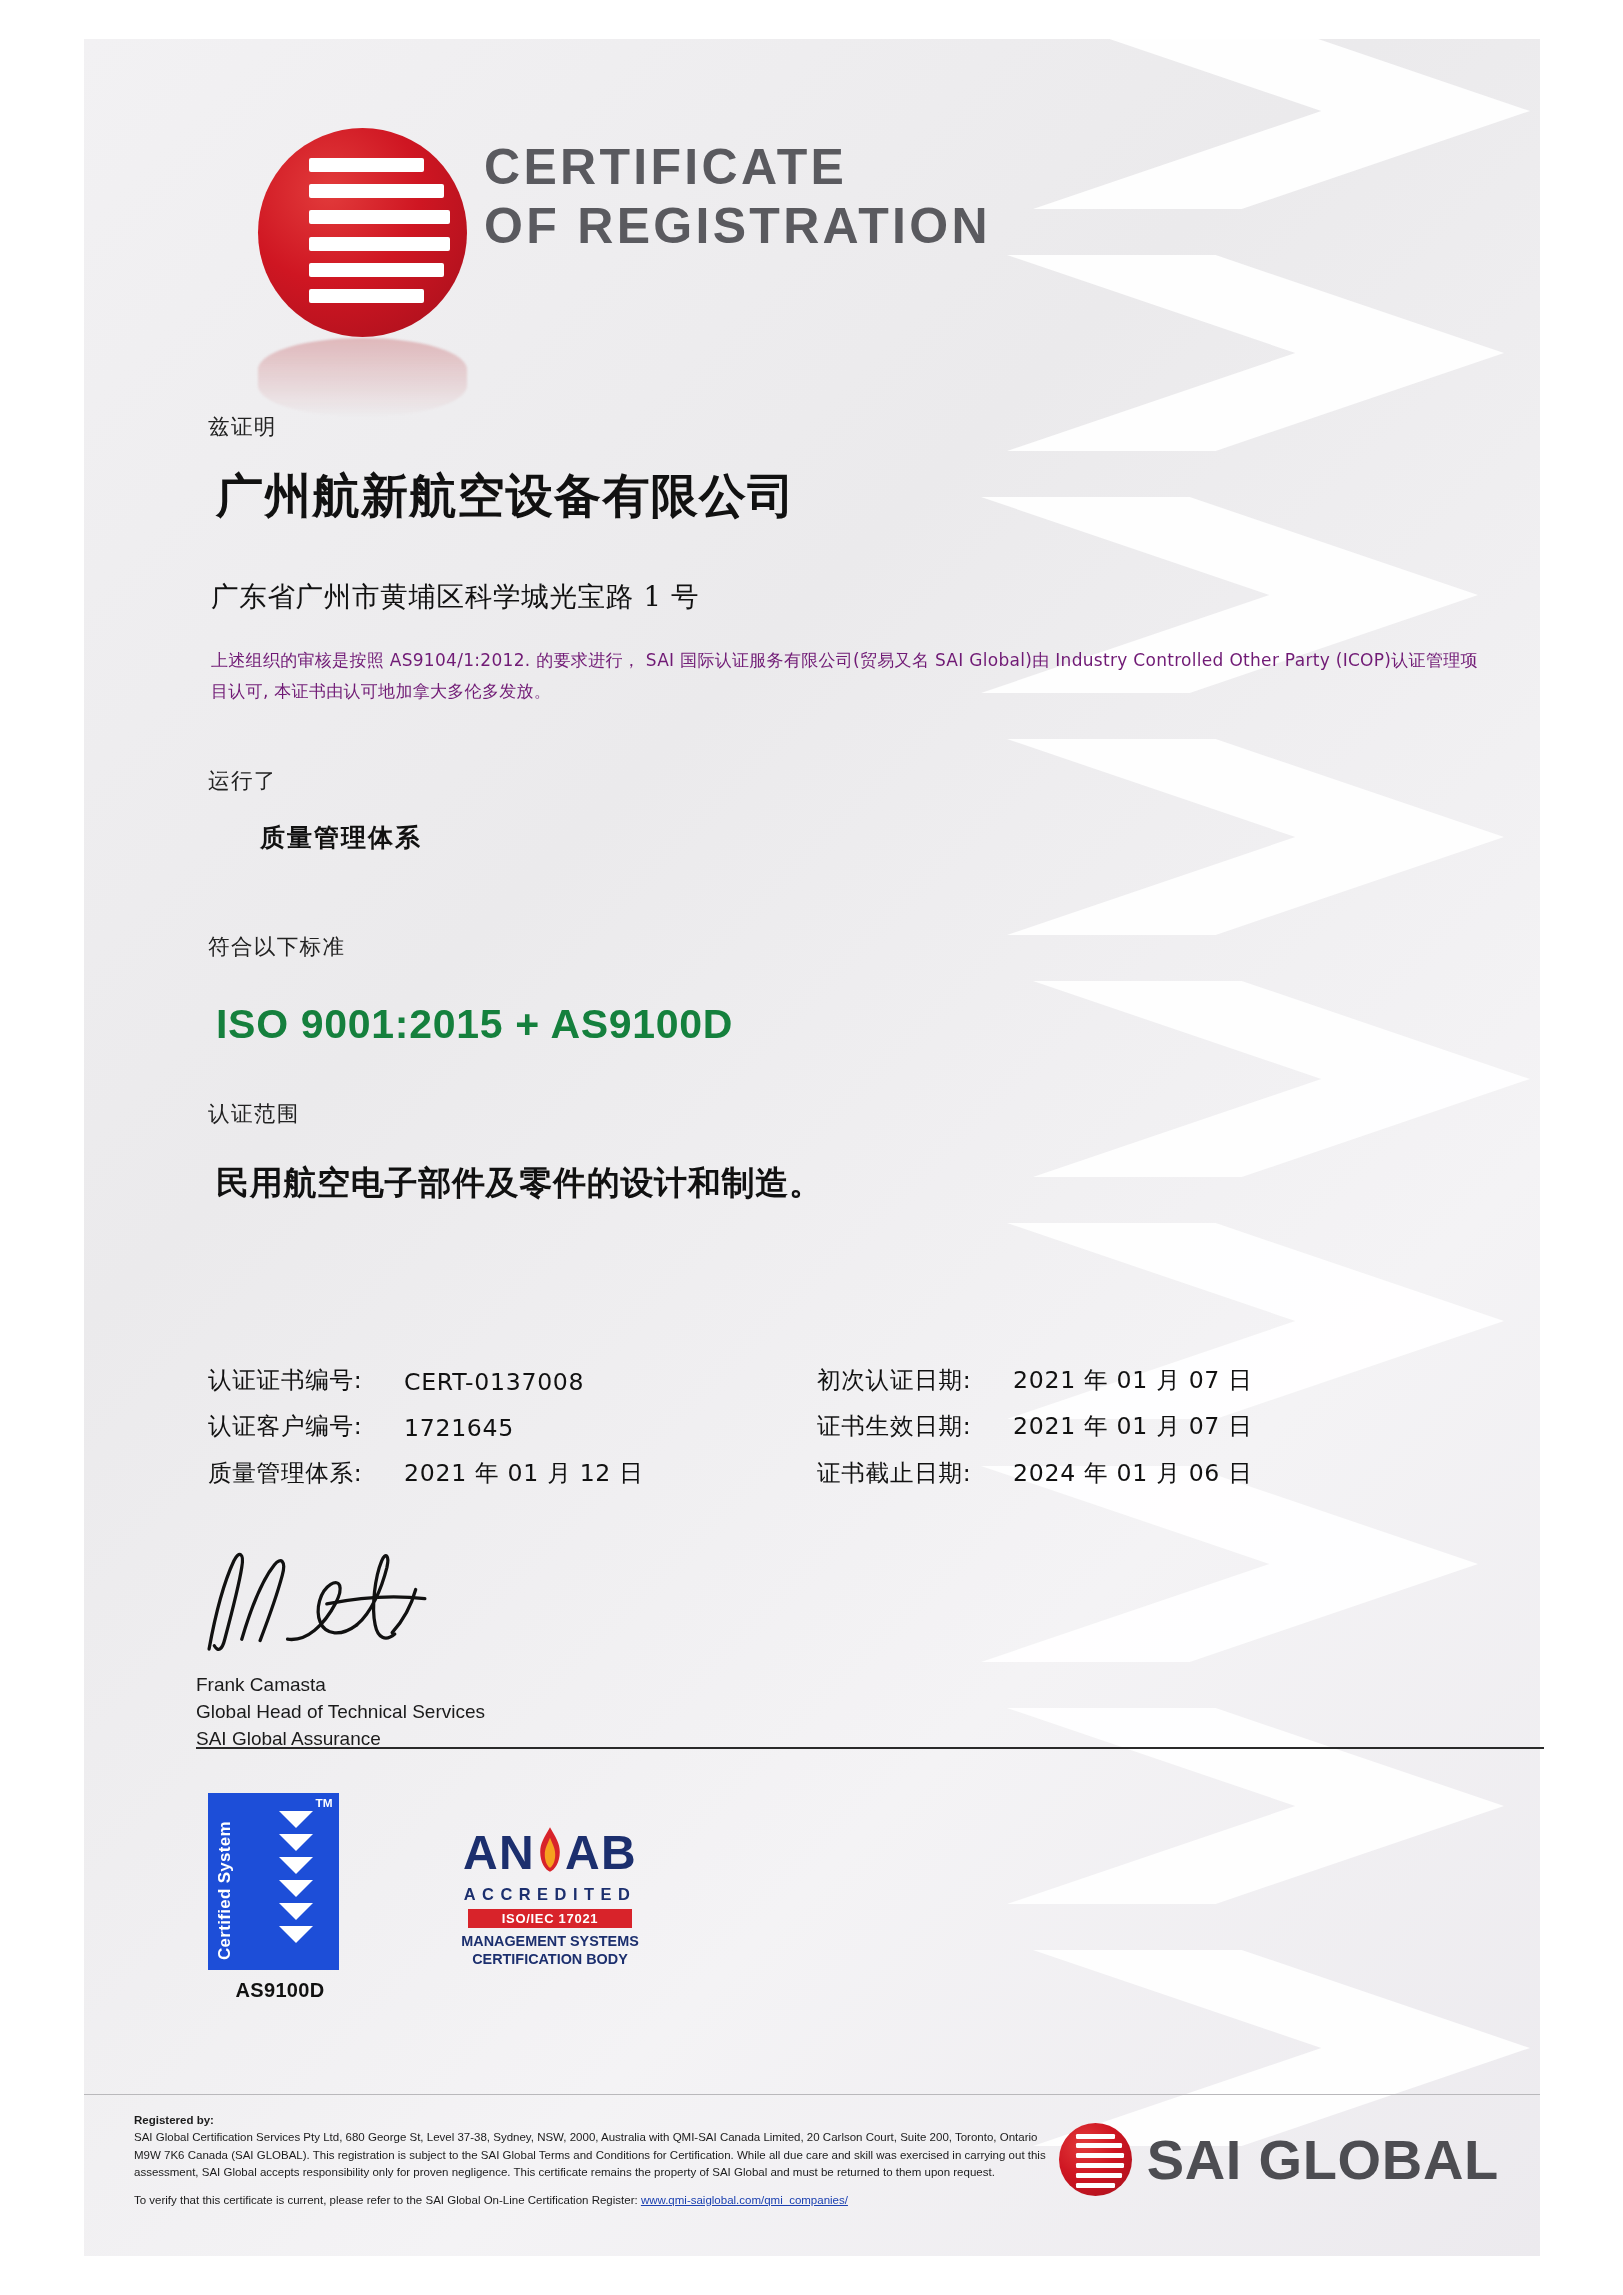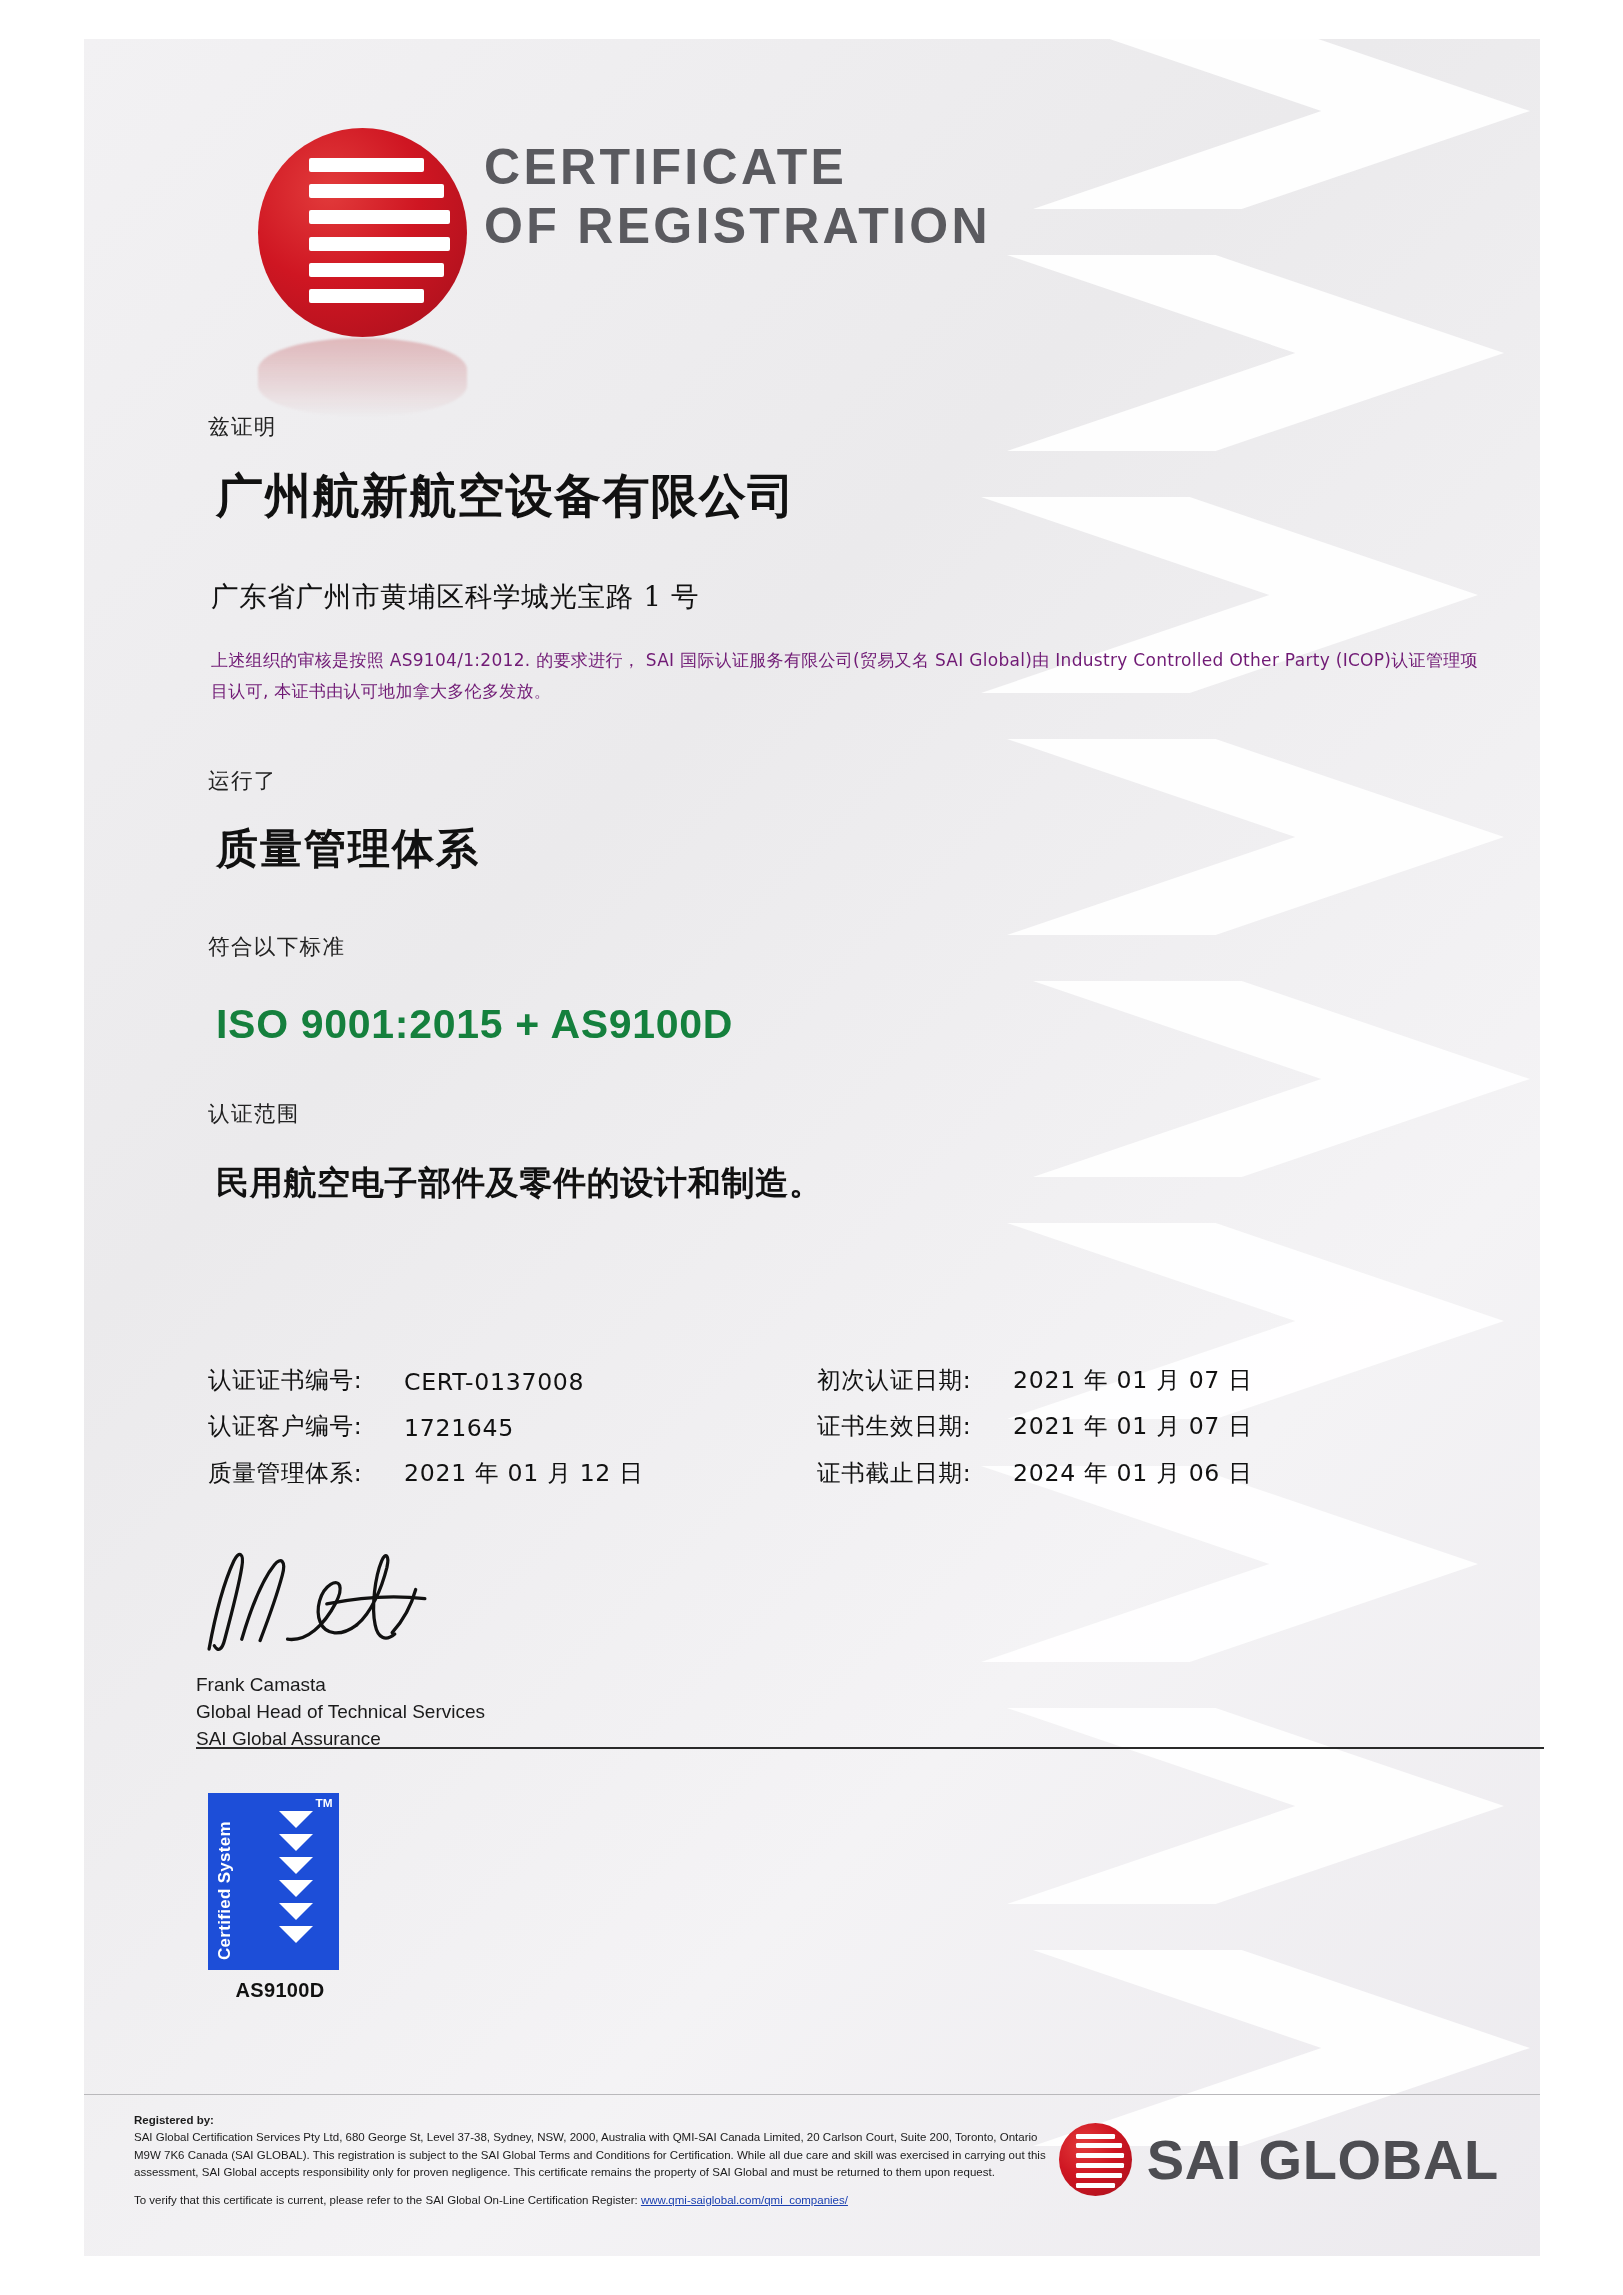--- a/index.html
+++ b/index.html
@@ -143,22 +143,23 @@
     color: #701a75;
     font-family: "DejaVu Sans", sans-serif;
     font-size: 17px;
     line-height: 1.85;
     letter-spacing: 0.3px;
   }
   .mid-head {
     color: #111;
     font-family: "DejaVu Sans", sans-serif;
     font-weight: bold;
-    font-size: 42px;
+    font-size: 25px;
     letter-spacing: 2px;
+    margin-left: 44px;
   }
   .std {
     color: #15803d;
     font-family: "Liberation Sans", sans-serif;
     font-weight: bold;
     font-size: 41px;
     letter-spacing: 0.7px;
   }
   .scope {
     color: #111;
@@ -497,20 +498,34 @@
             <div></div>
             <div></div>
             <div></div>
             <div></div>
             <div></div>
         </div>
       </div>
       <div class="as-label">AS9100D</div>
     </div>
 
+    <div class="mark-anab">
+      <div class="anab-word">
+        <span>AN</span><span class="anab-flame"><svg width="30" height="47" viewBox="0 0 46 72">
+              <path d="M23 2 C14 18 8 26 8 40 C8 56 16 68 23 70 C30 68 38 56 38 40 C38 26 32 18 23 2 Z" fill="#d8232a"></path>
+              <path d="M23 18 C18 30 15 35 15 44 C15 54 19 62 23 64 C27 62 31 54 31 44 C31 35 28 30 23 18 Z" fill="#f6a11f"></path>
+            </svg></span><span>AB</span>
+      </div>
+      <div class="anab-sub">ACCREDITED</div>
+      <div class="anab-iso">ISO/IEC 17021</div>
+      <div class="anab-ms">
+        <div>MANAGEMENT SYSTEMS</div>
+        <div>CERTIFICATION BODY</div>
+      </div>
+    </div>
 
     <div class="footer-rule"></div>
     <div class="footer">
       <div class="reg-by">Registered by:</div>
       <div>SAI Global Certification Services Pty Ltd, 680 George St, Level 37-38, Sydney, NSW, 2000, Australia with QMI-SAI Canada Limited, 20 Carlson Court, Suite 200, Toronto, Ontario M9W 7K6 Canada (SAI GLOBAL). This registration is subject to the SAI Global Terms and Conditions for Certification. While all due care and skill was exercised in carrying out this assessment, SAI Global accepts responsibility only for proven negligence. This certificate remains the property of SAI Global and must be returned to them upon request.</div>
       <div class="verify">
         <span>To verify that this certificate is current, please refer to the SAI Global On-Line Certification Register:</span>
         <span class="link">www.qmi-saiglobal.com/qmi_companies/</span>
       </div>
     </div>

